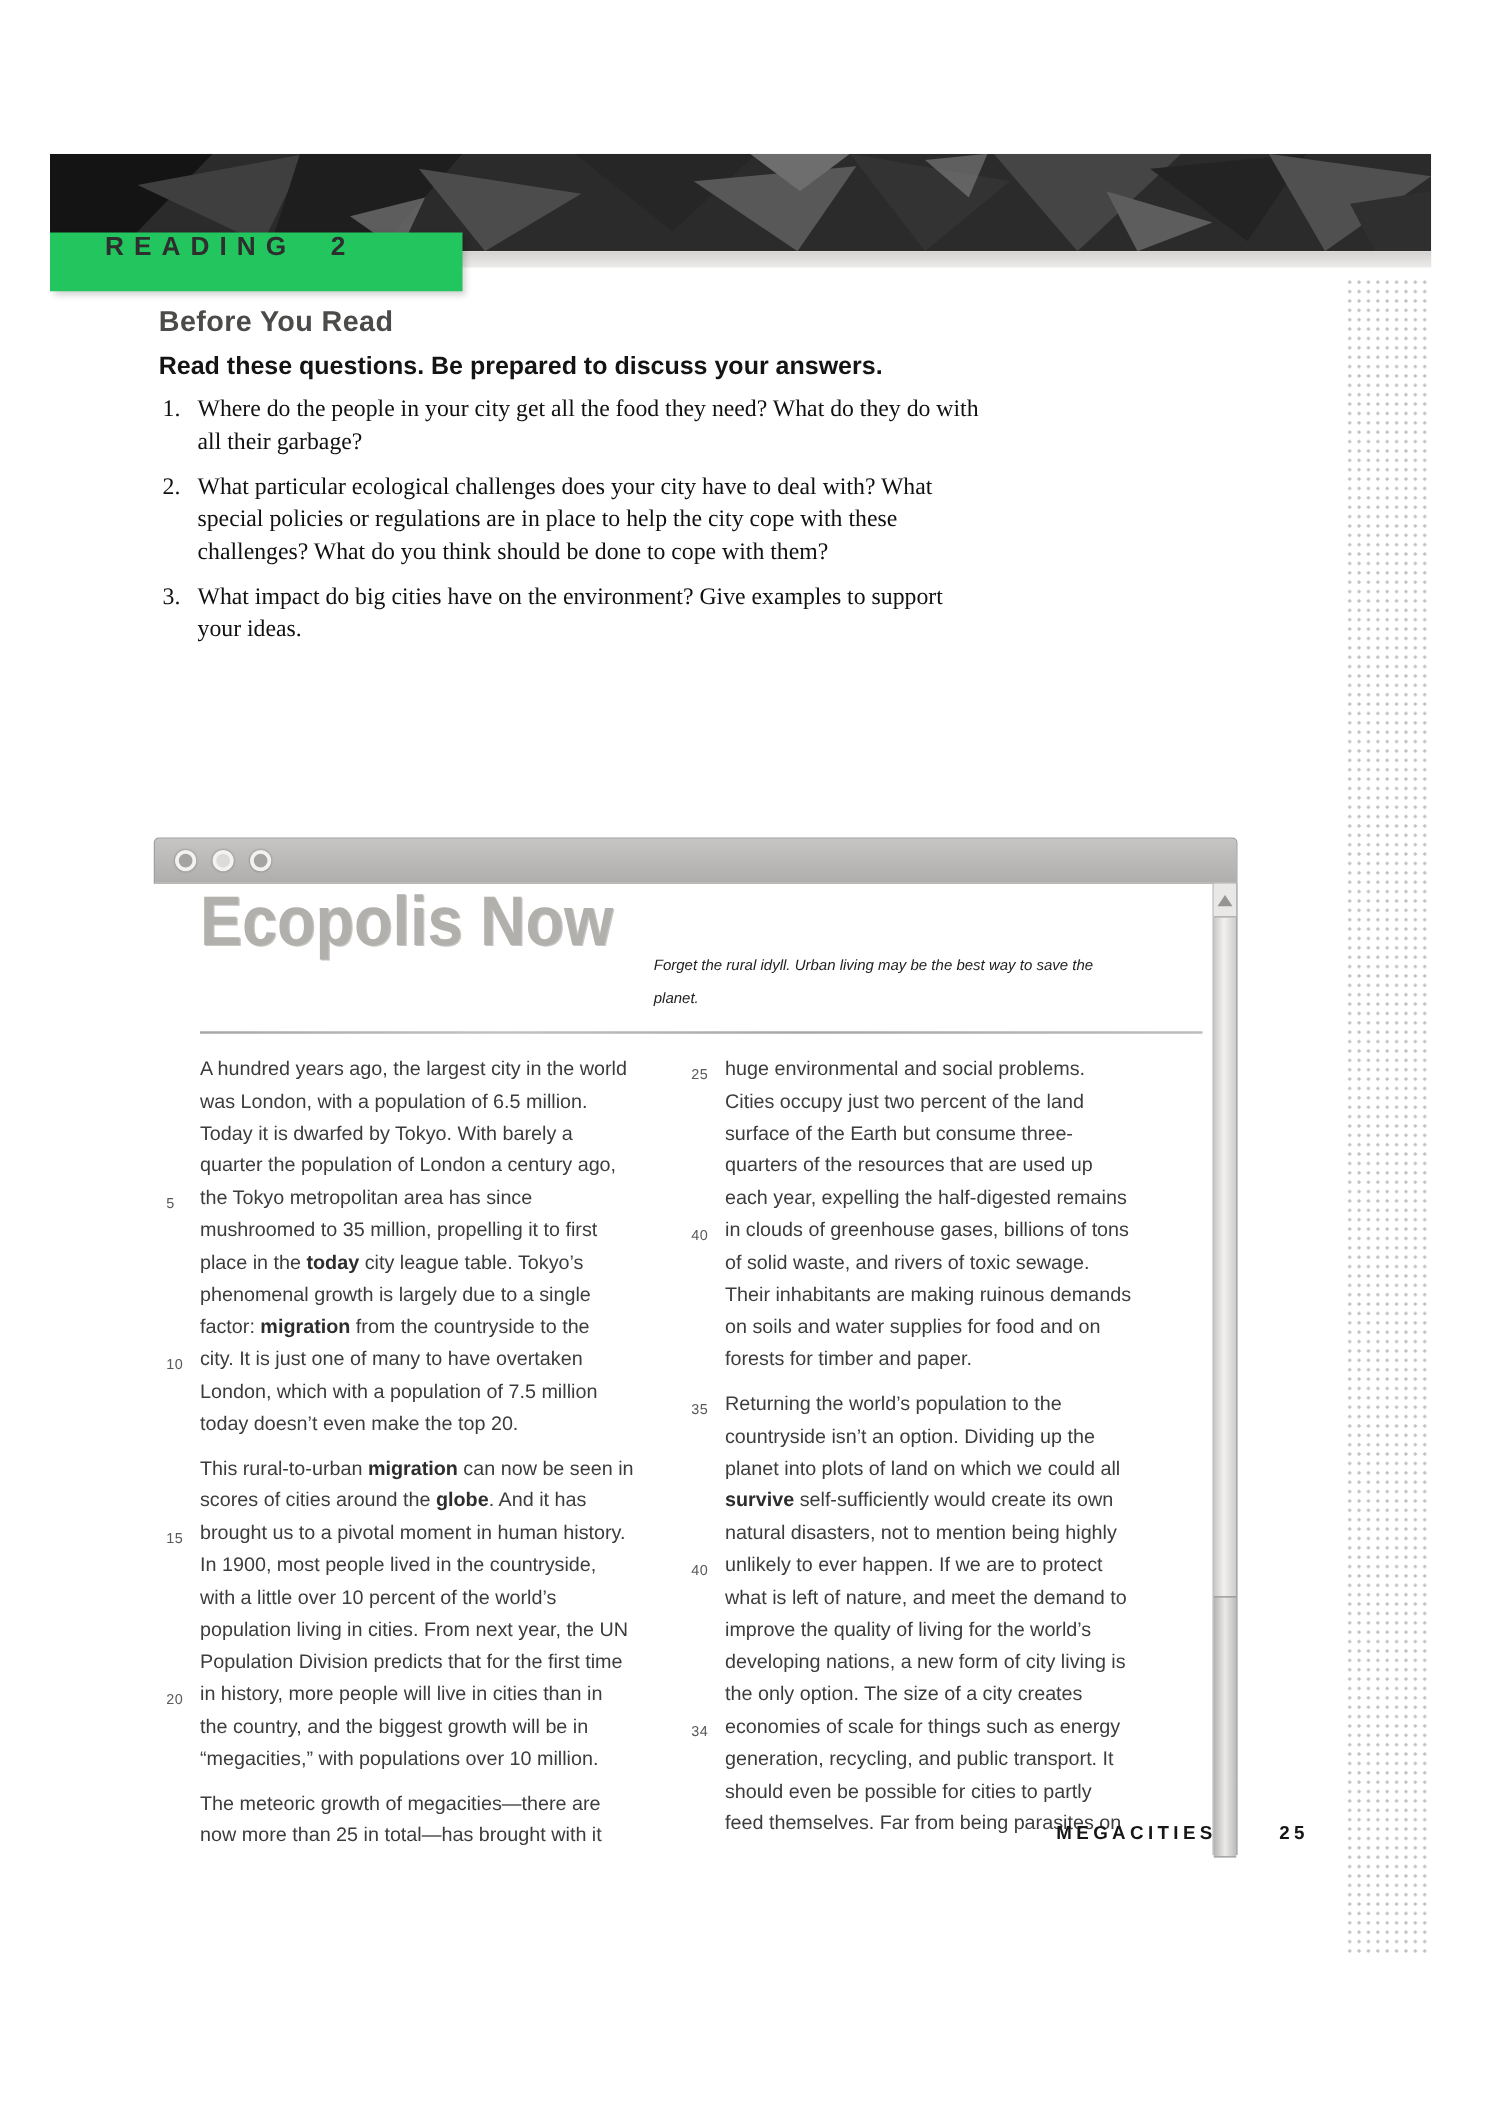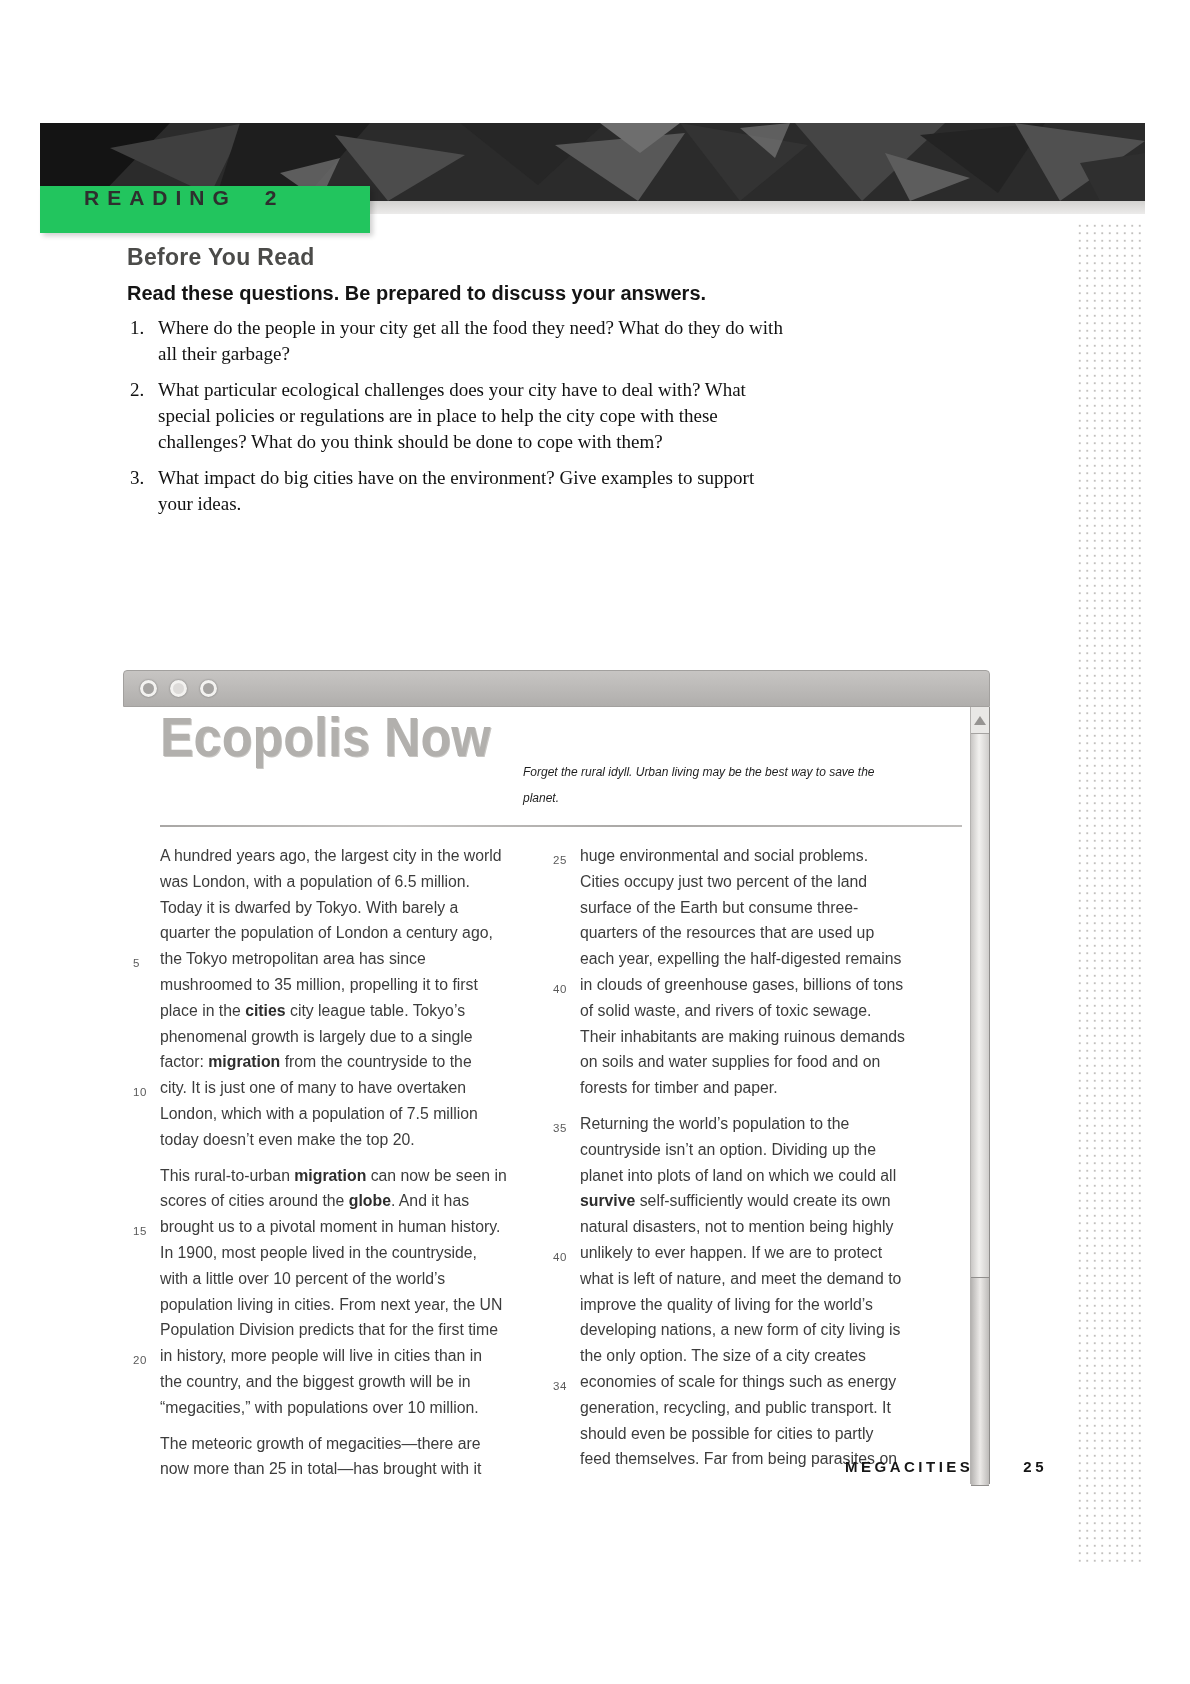--- a/index.html
+++ b/index.html
@@ -150,21 +150,21 @@
       <p class="art-sub">Forget the rural idyll. Urban living may be the best way to save the planet.</p>
       <div class="divider"></div>
       <div class="cols">
         <div class="col">
             <div class="tline"><span class="ltext">A hundred years ago, the largest city in the world</span></div>
             <div class="tline"><span class="ltext">was London, with a population of 6.5 million.</span></div>
             <div class="tline"><span class="ltext">Today it is dwarfed by Tokyo. With barely a</span></div>
             <div class="tline"><span class="ltext">quarter the population of London a century ago,</span></div>
             <div class="tline"><span class="lnum">5</span><span class="ltext">the Tokyo metropolitan area has since</span></div>
             <div class="tline"><span class="ltext">mushroomed to 35 million, propelling it to first</span></div>
-            <div class="tline"><span class="ltext">place in the <b>cities</b> city league table. Tokyo’s</span></div>
+            <div class="tline"><span class="ltext">place in the <b>today</b> city league table. Tokyo’s</span></div>
             <div class="tline"><span class="ltext">phenomenal growth is largely due to a single</span></div>
             <div class="tline"><span class="ltext">factor: <b>migration</b> from the countryside to the</span></div>
             <div class="tline"><span class="lnum">10</span><span class="ltext">city. It is just one of many to have overtaken</span></div>
             <div class="tline"><span class="ltext">London, which with a population of 7.5 million</span></div>
             <div class="tline"><span class="ltext">today doesn’t even make the top 20.</span></div>
             <div class="tline para"><span class="ltext">This rural-to-urban <b>migration</b> can now be seen in</span></div>
             <div class="tline"><span class="ltext">scores of cities around the <b>globe</b>. And it has</span></div>
             <div class="tline"><span class="lnum">15</span><span class="ltext">brought us to a pivotal moment in human history.</span></div>
             <div class="tline"><span class="ltext">In 1900, most people lived in the countryside,</span></div>
             <div class="tline"><span class="ltext">with a little over 10 percent of the world’s</span></div>

